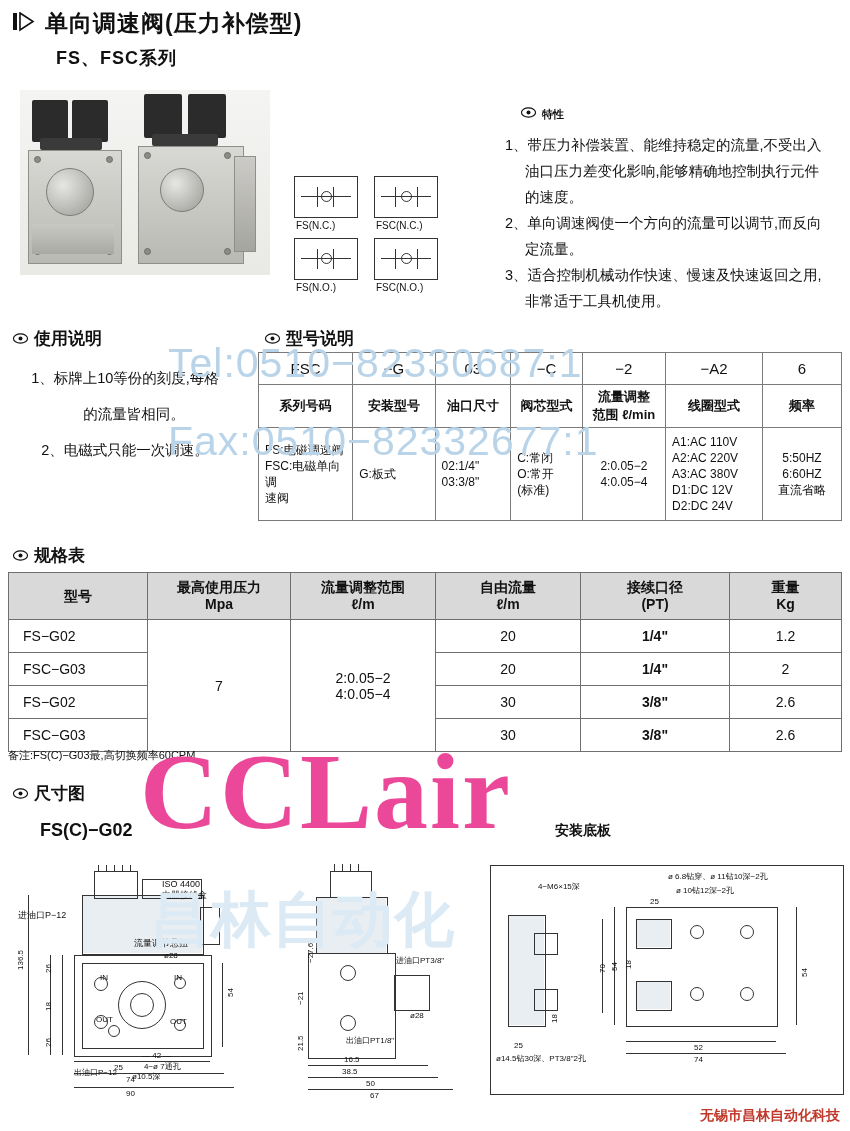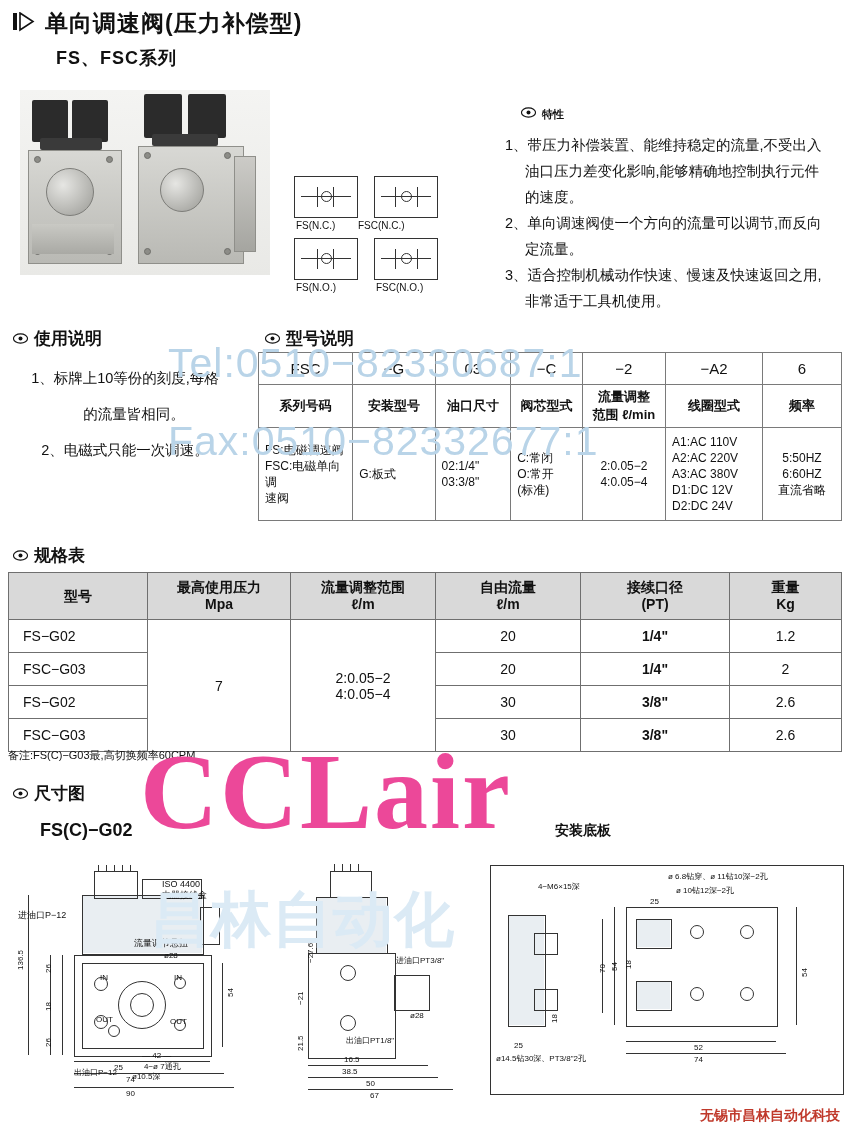--- a/index.html
+++ b/index.html
@@ -203,21 +203,21 @@
       <div class="symline" style="left:38px;top:10px;width:1px;height:20px;"></div>
       <div class="dcirc" style="left:26px;top:14px;width:9px;height:9px;"></div>
     </div>
     <div class="symbox" style="left:84px;top:0;">
       <div class="symline" style="left:6px;top:19px;width:50px;height:1px;"></div>
       <div class="symline" style="left:20px;top:10px;width:1px;height:20px;"></div>
       <div class="symline" style="left:42px;top:10px;width:1px;height:20px;"></div>
       <div class="dcirc" style="left:26px;top:14px;width:9px;height:9px;"></div>
     </div>
     <div class="symlbl" style="left:6px;top:44px;">FS(N.C.)</div>
-    <div class="symlbl" style="left:68px;top:44px;">FSC(N.C.)</div>
+    <div class="symlbl" style="left:86px;top:44px;">FSC(N.C.)</div>
 
     <div class="symbox" style="left:4px;top:62px;">
       <div class="symline" style="left:6px;top:19px;width:50px;height:1px;"></div>
       <div class="symline" style="left:22px;top:10px;width:1px;height:20px;"></div>
       <div class="symline" style="left:38px;top:10px;width:1px;height:20px;"></div>
       <div class="dcirc" style="left:26px;top:14px;width:9px;height:9px;"></div>
     </div>
     <div class="symbox" style="left:84px;top:62px;">
       <div class="symline" style="left:6px;top:19px;width:50px;height:1px;"></div>
       <div class="symline" style="left:20px;top:10px;width:1px;height:20px;"></div>

